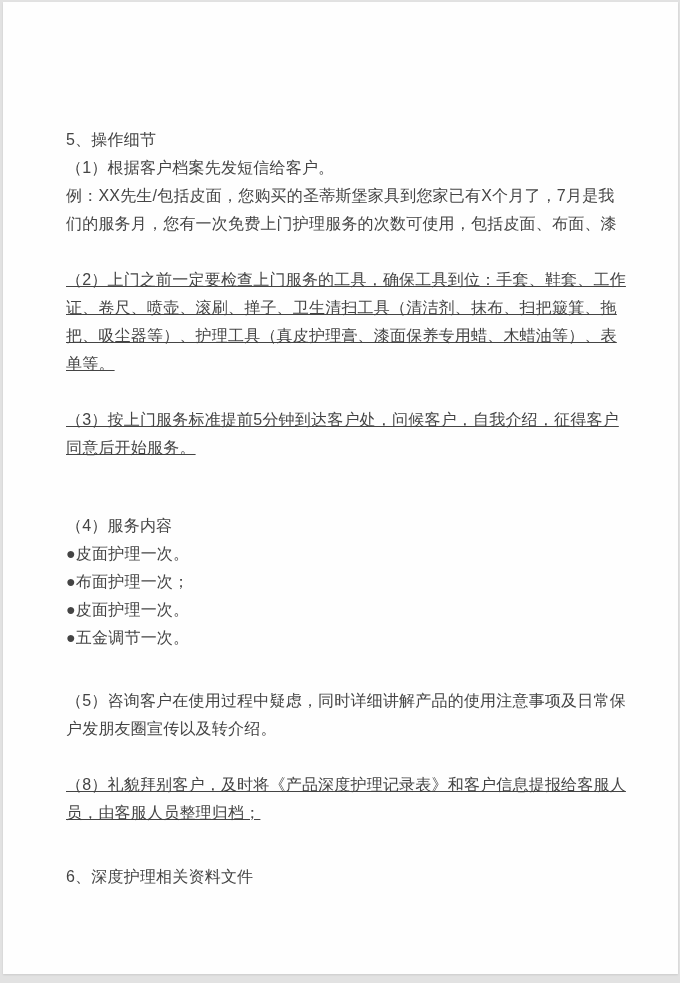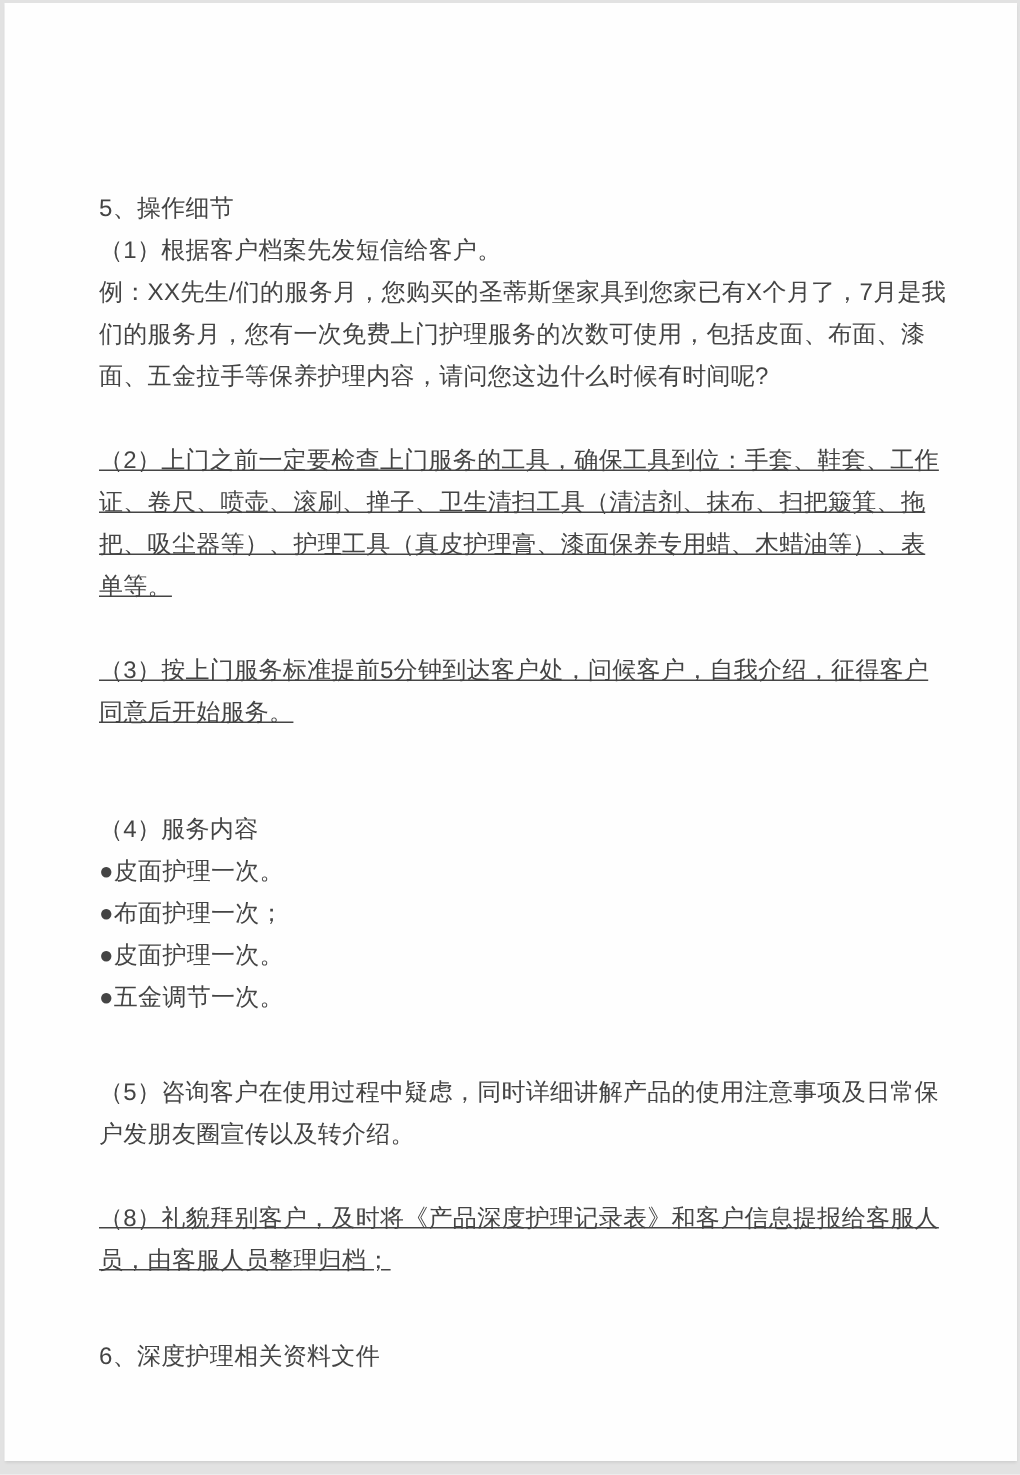--- a/index.html
+++ b/index.html
@@ -49,23 +49,22 @@
 
     <div class="block">
       <div class="ln">5、操作细节</div>
     </div>
 
     <div class="block">
       <div class="ln">（1）根据客户档案先发短信给客户。</div>
     </div>
 
     <div class="block">
-      <div class="ln">例：XX先生/们的服务月，您购买的圣蒂斯堡家具到您家已有X个月了，7月是我</div>
+      <div class="ln">例：XX先生/包括皮面，您购买的圣蒂斯堡家具到您家已有X个月了，7月是我</div>
       <div class="ln">们的服务月，您有一次免费上门护理服务的次数可使用，包括皮面、布面、漆</div>
-      <div class="ln">面、五金拉手等保养护理内容，请问您这边什么时候有时间呢?</div>
     </div>
 
     <div class="block gap-28">
       <div class="ln">（2）上门之前一定要检查上门服务的工具，确保工具到位：手套、鞋套、工作</div>
       <div class="ln">证、卷尺、喷壶、滚刷、掸子、卫生清扫工具（清洁剂、抹布、扫把簸箕、拖</div>
       <div class="ln">把、吸尘器等）、护理工具（真皮护理膏、漆面保养专用蜡、木蜡油等）、表</div>
       <div class="ln">单等。</div>
     </div>
 
     <div class="block gap-28">

